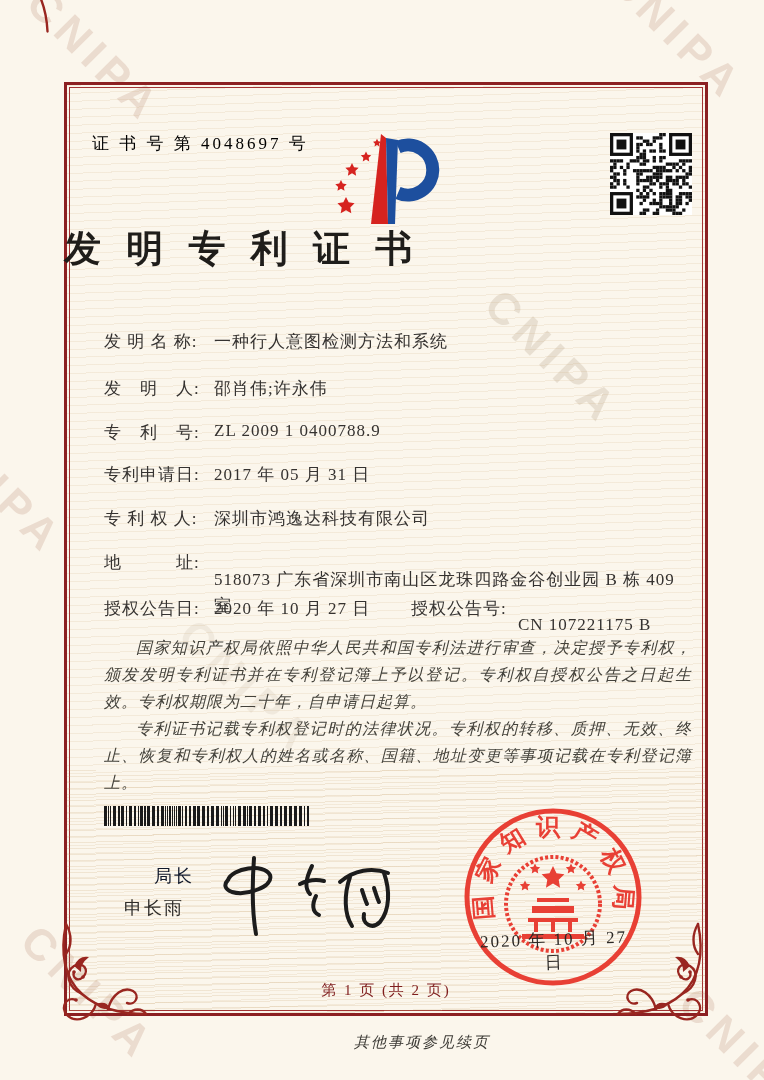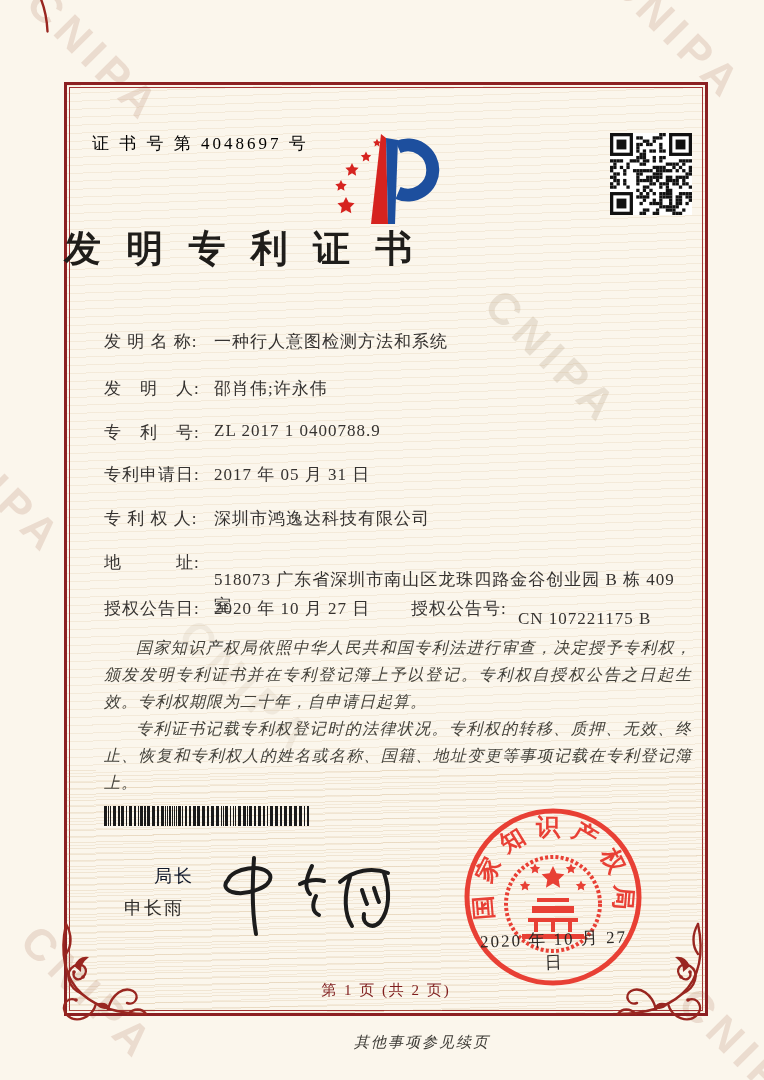--- a/index.html
+++ b/index.html
@@ -45,21 +45,21 @@
   .cert-no{left:92px;top:132px;font-size:17px;letter-spacing:3px;color:#000000;}
   .title{
     left:64px;top:224px;width:644px;text-align:left;
     font-size:37px;font-weight:bold;color:#1f1d1a;letter-spacing:8px;
   }
   .row{left:104px;width:600px;height:26px;font-size:17px;color:#353230;}
   .row .lab{position:absolute;left:0;top:0;letter-spacing:1px;}
   .row .val{position:absolute;left:110px;top:0;letter-spacing:1px;}
   .row .val.wide{width:478px;line-height:26px;margin-top:16px;}
   .row .lab2{position:absolute;left:307px;top:0;letter-spacing:1px;}
-  .row .val2{position:absolute;left:414px;top:12px;letter-spacing:1px;font-family:Liberation Serif, serif;}
+  .row .val2{position:absolute;left:414px;top:18px;letter-spacing:1px;font-family:Liberation Serif, serif;}
   .paras{
     left:104px;top:634px;width:588px;font-size:16px;line-height:27px;
     font-style:italic;color:#44423b;letter-spacing:1px;text-align:justify;
   }
   .paras p{margin:0;text-indent:2em;}
   .sig-title{left:124px;top:864px;font-size:18px;color:#0f172a;letter-spacing:2px;margin-left:30px;}
   .sig-name{left:124px;top:896px;font-size:18px;color:#2e2c29;letter-spacing:2px;}
   .page-num{left:64px;top:981px;width:644px;text-align:center;font-size:15px;color:#7f1d1d;letter-spacing:2px;}
   .footer-note{left:0;top:1033px;width:764px;text-align:center;font-style:italic;font-size:15px;color:#3c3a35;letter-spacing:2px;z-index:3;margin-left:40px;}
   .seal-date{
@@ -363,21 +363,21 @@
 <div class="abs row" style="top:330px">
   <span class="lab">发 明 名 称:</span>
   <span class="val">一种行人意图检测方法和系统</span>
 </div>
 <div class="abs row" style="top:377px">
   <span class="lab">发　明　人:</span>
   <span class="val">邵肖伟;许永伟</span>
 </div>
 <div class="abs row" style="top:421px">
   <span class="lab">专　利　号:</span>
-  <span class="val">ZL 2017 1 0400788.9</span>
+  <span class="val">ZL 2009 1 0400788.9</span>
 </div>
 <div class="abs row" style="top:463px">
   <span class="lab">专利申请日:</span>
   <span class="val">2017 年 05 月 31 日</span>
 </div>
 <div class="abs row" style="top:507px">
   <span class="lab">专 利 权 人:</span>
   <span class="val">深圳市鸿逸达科技有限公司</span>
 </div>
 <div class="abs row" style="top:551px;height:52px">

